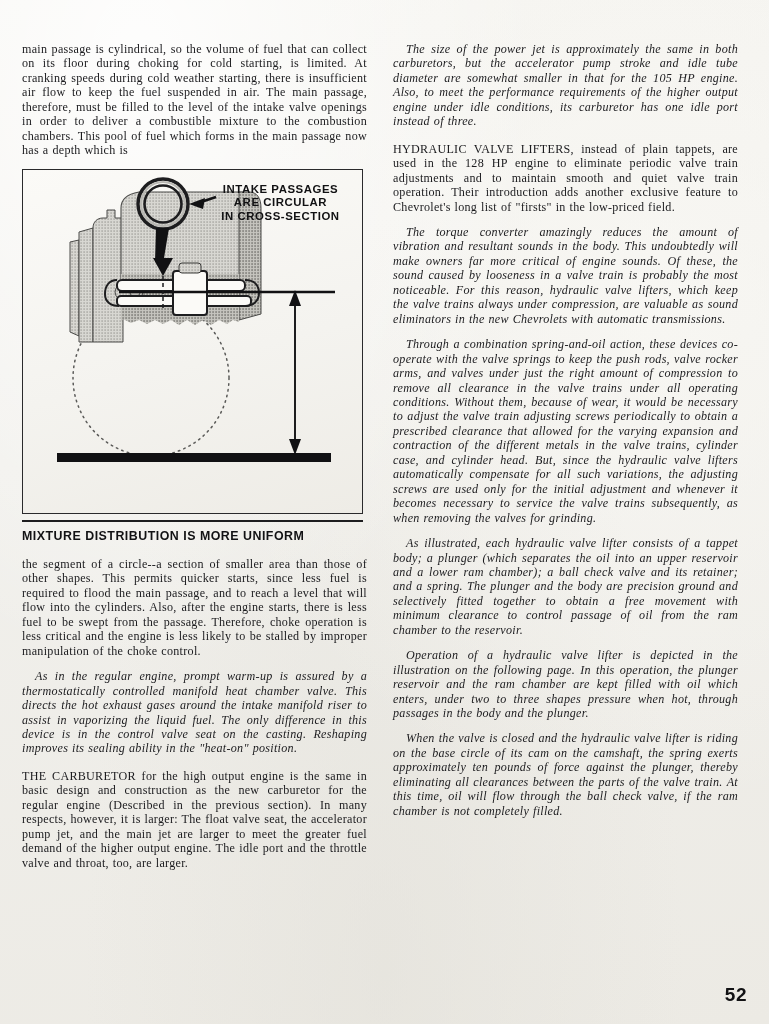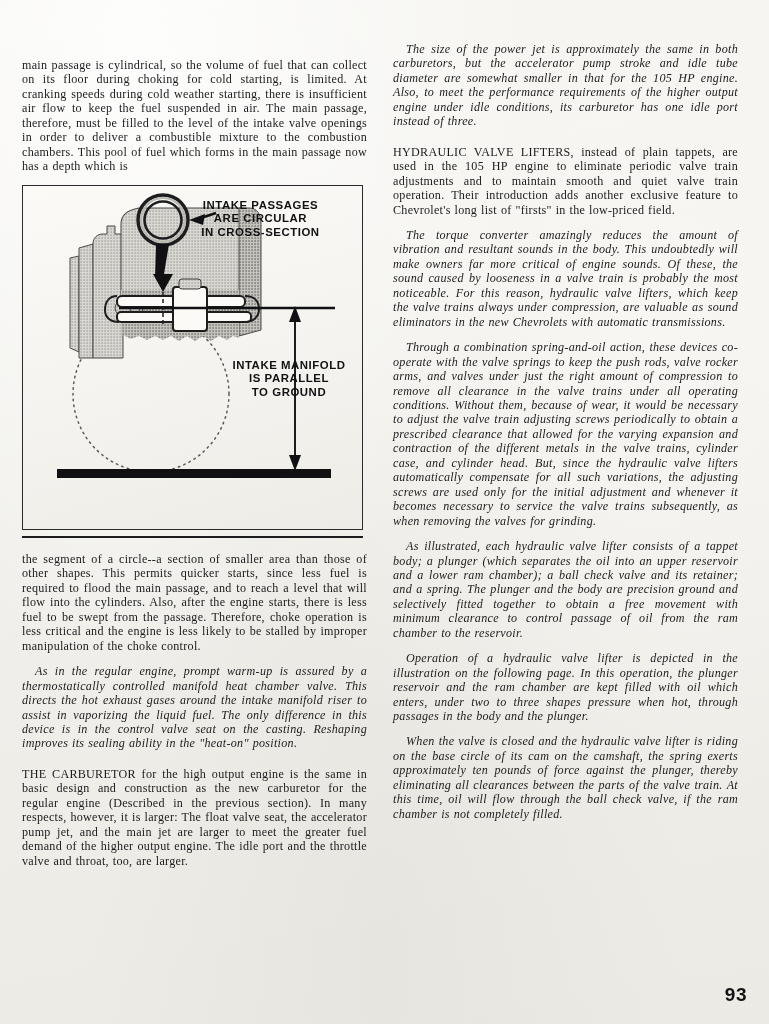--- a/index.html
+++ b/index.html
@@ -36,21 +36,21 @@
     margin:0 0 11px 0;
     font-size:12.1px;
     line-height:14.45px;
     text-align:justify;
     text-justify:inter-word;
     letter-spacing:.28px;
     word-spacing:.6px;
     color:#1b1b1e;
   }
   p.body.indent{text-indent:13px;font-style:italic;}
-  p.body.noindent{text-indent:0;margin-top:16px;}
+  p.body.noindent{text-indent:0;}
   p.gap{margin-top:13px;}
 
   
   .figure{
     margin:5px 0 0 0;
     position:relative;
     width:341px;
     height:345px;
     border:1.4px solid #2a2a2c;
     background:linear-gradient(165deg,#fbfaf7 0%,#f4f3ef 55%,#eeece6 100%);
@@ -62,21 +62,21 @@
     position:absolute;
     font-family:"Liberation Sans", sans-serif;
     font-weight:bold;
     font-size:11.4px;
     line-height:13.6px;
     letter-spacing:.55px;
     color:#111113;
     text-align:center;
     white-space:pre-line;
   }
-  #lbl-circular{left:160px;top:13px;width:155px;text-align:center;}
+  #lbl-circular{left:180px;top:13px;width:155px;text-align:center;}
   #lbl-parallel{left:196px;top:173px;width:140px;}
 
   .fig-caption{
     margin:7px 0 0 0;
     font-family:"Liberation Sans", sans-serif;
     font-weight:bold;
     font-size:12.4px;
     letter-spacing:.5px;
     color:#121214;
   }
@@ -175,38 +175,36 @@
             <line x1="272" y1="128" x2="272" y2="277" stroke="#111113" stroke-width="1.9"></line>
             <path d="M272,120 L278,136 L266,136 Z" fill="#111113"></path>
             <path d="M272,285 L278,269 L266,269 Z" fill="#111113"></path>
           </g>
         </svg>
 
         <div class="fig-label" id="lbl-circular">INTAKE PASSAGES
 ARE CIRCULAR
 IN CROSS-SECTION</div>
 
-        <div class="fig-label" id="lbl-parallel">INTAKE MANIFOLD
-IS PARALLEL
-TO GROUND</div>
       </div>
 
       <div class="caption-rule"></div>
+      <div class="fig-caption">MIXTURE DISTRIBUTION IS MORE UNIFORM</div>
 
       <p class="body noindent" style="margin-top:14px;">the segment of a circle--a section of smaller area than those of other shapes. This permits quicker starts, since less fuel is required to flood the main passage, and to reach a level that will flow into the cylinders. Also, after the engine starts, there is less fuel to be swept from the passage. Therefore, choke operation is less critical and the engine is less likely to be stalled by improper manipulation of the choke control.</p>
       <p class="body indent">As in the regular engine, prompt warm-up is assured by a thermostatically controlled manifold heat chamber valve. This directs the hot exhaust gases around the intake manifold riser to assist in vaporizing the liquid fuel. The only difference in this device is in the control valve seat on the casting. Reshaping improves its sealing ability in the "heat-on" position.</p>
       <p class="body noindent gap">THE CARBURETOR for the high output engine is the same in basic design and construction as the new carburetor for the regular engine (Described in the previous section). In many respects, however, it is larger: The float valve seat, the accelerator pump jet, and the main jet are larger to meet the greater fuel demand of the higher output engine. The idle port and the throttle valve and throat, too, are larger.</p>
     </div>
 
     <div class="col">
       <p class="body indent">The size of the power jet is approximately the same in both carburetors, but the accelerator pump stroke and idle tube diameter are somewhat smaller in that for the 105 HP engine. Also, to meet the performance requirements of the higher output engine under idle conditions, its carburetor has one idle port instead of three.</p>
-      <p class="body noindent gap">HYDRAULIC VALVE LIFTERS, instead of plain tappets, are used in the 105 HP engine to eliminate periodic valve train adjustments and to maintain smooth and quiet valve train operation. Their introduction adds another exclusive feature to Chevrolet's long list of "firsts" in the low-priced field.</p>
+      <p class="body noindent gap">HYDRAULIC VALVE LIFTERS, instead of plain tappets, are used in the 128 HP engine to eliminate periodic valve train adjustments and to maintain smooth and quiet valve train operation. Their introduction adds another exclusive feature to Chevrolet's long list of "firsts" in the low-priced field.</p>
       <p class="body indent">The torque converter amazingly reduces the amount of vibration and resultant sounds in the body. This undoubtedly will make owners far more critical of engine sounds. Of these, the sound caused by looseness in a valve train is probably the most noticeable. For this reason, hydraulic valve lifters, which keep the valve trains always under compression, are valuable as sound eliminators in the new Chevrolets with automatic transmissions.</p>
       <p class="body indent">Through a combination spring-and-oil action, these devices co-operate with the valve springs to keep the push rods, valve rocker arms, and valves under just the right amount of compression to remove all clearance in the valve trains under all operating conditions. Without them, because of wear, it would be necessary to adjust the valve train adjusting screws periodically to obtain a prescribed clearance that allowed for the varying expansion and contraction of the different metals in the valve trains, cylinder case, and cylinder head. But, since the hydraulic valve lifters automatically compensate for all such variations, the adjusting screws are used only for the initial adjustment and whenever it becomes necessary to service the valve trains subsequently, as when removing the valves for grinding.</p>
       <p class="body indent">As illustrated, each hydraulic valve lifter consists of a tappet body; a plunger (which separates the oil into an upper reservoir and a lower ram chamber); a ball check valve and its retainer; and a spring. The plunger and the body are precision ground and selectively fitted together to obtain a free movement with minimum clearance to control passage of oil from the ram chamber to the reservoir.</p>
       <p class="body indent">Operation of a hydraulic valve lifter is depicted in the illustration on the following page. In this operation, the plunger reservoir and the ram chamber are kept filled with oil which enters, under two to three shapes pressure when hot, through passages in the body and the plunger.</p>
       <p class="body indent">When the valve is closed and the hydraulic valve lifter is riding on the base circle of its cam on the camshaft, the spring exerts approximately ten pounds of force against the plunger, thereby eliminating all clearances between the parts of the valve train. At this time, oil will flow through the ball check valve, if the ram chamber is not completely filled.</p>
     </div>
 
   </div>
 
-  <div class="page-number">93</div>
+  <div class="page-number">52</div>
 </div>
 
 </body></html>

